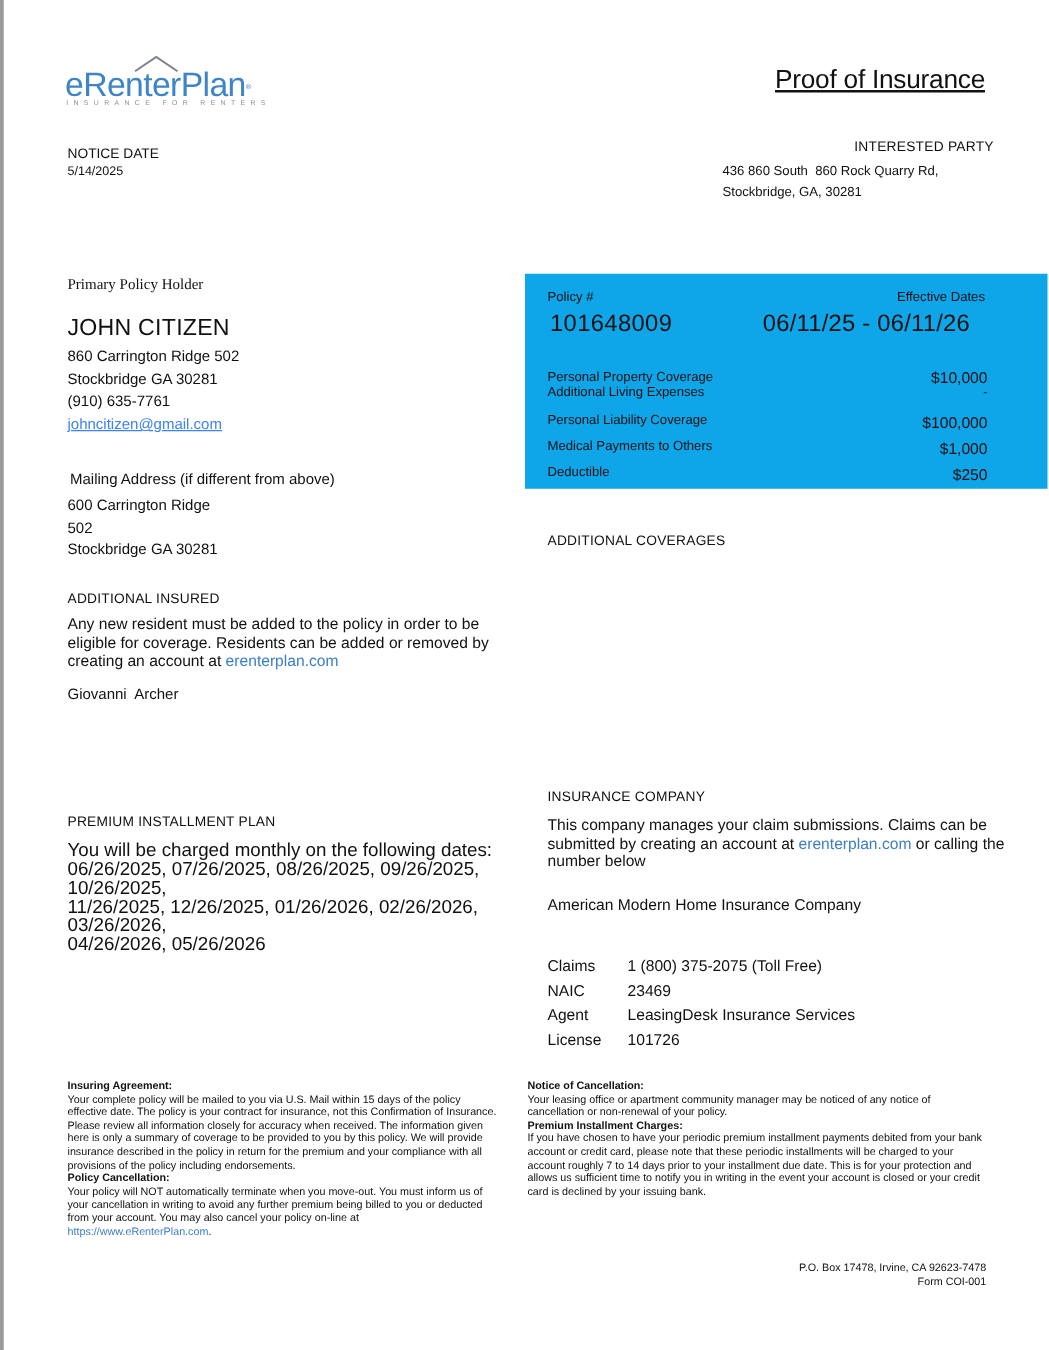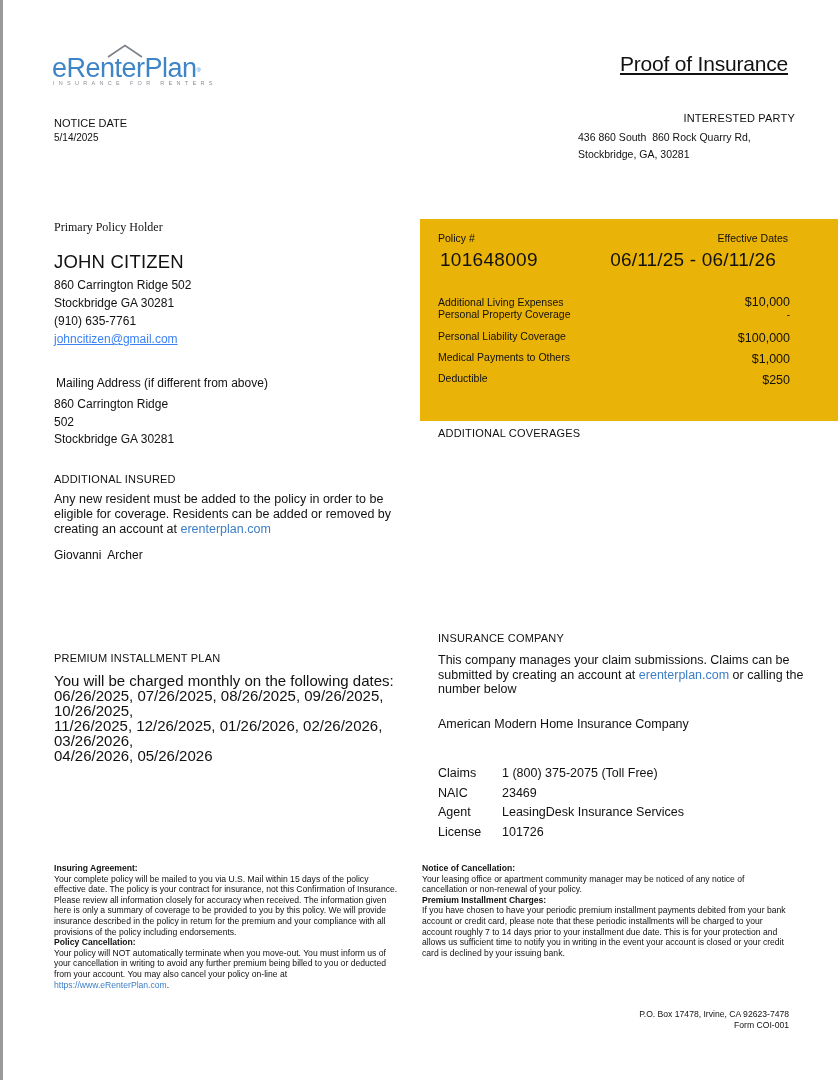--- a/index.html
+++ b/index.html
@@ -35,21 +35,21 @@
   .mail { left: 54px; top: 376px; }
   .mail .m-label { font-size: 12px; margin-left: 2px; margin-bottom: 6px; }
   .mail .m-line { font-size: 12px; line-height: 17.5px; }
 
   .add-ins { left: 54px; top: 473px; width: 350px; }
   .add-ins .ai-label { font-size: 11px; letter-spacing: 0.2px; margin-bottom: 7px; }
   .add-ins .ai-text { font-size: 12.5px; line-height: 15px; }
   .link { color: #3b7ec8; }
   .add-ins .ai-name { font-size: 12px; margin-top: 11px; }
 
-  .policy-box { left: 420px; top: 219px; width: 418px; height: 202px; background: #eab308; }
+  .policy-box { left: 420px; top: 219px; width: 418px; height: 172px; background: #0ea5e9; }
   .pb-policy-label { left: 18px; top: 13px; font-size: 10.5px; }
   .pb-policy-num { left: 20px; top: 30px; font-size: 19px; letter-spacing: 0.3px; }
   .pb-eff-label { right: 50px; top: 13px; font-size: 10.5px; }
   .pb-eff-val { right: 62px; top: 30px; font-size: 19px; letter-spacing: 0.2px; }
   .cov-row { position: absolute; left: 18px; width: 352px; font-size: 10.5px; }
   .cov-row .cv { position: absolute; right: 0; top: -1px; font-size: 12.5px; text-align: right; }
   .cov-row .sub { display: block; }
 
   .addl-cov { left: 438px; top: 427px; font-size: 11px; letter-spacing: 0.2px; }
 
@@ -101,40 +101,40 @@
   <div class="h-label">Primary Policy Holder</div>
   <div class="h-name">JOHN CITIZEN</div>
   <div class="h-line">860 Carrington Ridge 502</div>
   <div class="h-line">Stockbridge GA 30281</div>
   <div class="h-line">(910) 635-7761</div>
   <div class="h-email">johncitizen@gmail.com</div>
 </div>
 
 <div class="abs mail">
   <div class="m-label">Mailing Address (if different from above)</div>
-  <div class="m-line">860 Carrington Ridge</div>
+  <div class="m-line">600 Carrington Ridge</div>
   <div class="m-line">502</div>
   <div class="m-line">Stockbridge GA 30281</div>
 </div>
 
 <div class="abs add-ins">
   <div class="ai-label">ADDITIONAL INSURED</div>
   <div class="ai-text"><span>Any new resident must be added to the policy in order to be eligible for coverage. Residents can be added or removed by creating an account at </span><span class="link">erenterplan.com</span></div>
   <div class="ai-name" style="white-space:pre">Giovanni  Archer</div>
 </div>
 
 <div class="abs policy-box">
   <div class="abs pb-policy-label">Policy #</div>
   <div class="abs pb-policy-num">101648009</div>
   <div class="abs pb-eff-label">Effective Dates</div>
   <div class="abs pb-eff-val">06/11/25 - 06/11/26</div>
 
   <div class="cov-row" style="top:77px;">
+    <span class="sub">Personal Property Coverage</span>
     <span class="sub">Additional Living Expenses</span>
-    <span class="sub">Personal Property Coverage</span>
     <span class="cv">$10,000</span>
     <span class="cv" style="top:13px;font-size:10px;">-</span>
   </div>
   <div class="cov-row" style="top:111px;">
     <span>Personal Liability Coverage</span>
     <span class="cv" style="top:1px;">$100,000</span>
   </div>
   <div class="cov-row" style="top:132px;">
     <span>Medical Payments to Others</span>
     <span class="cv" style="top:1px;">$1,000</span>

